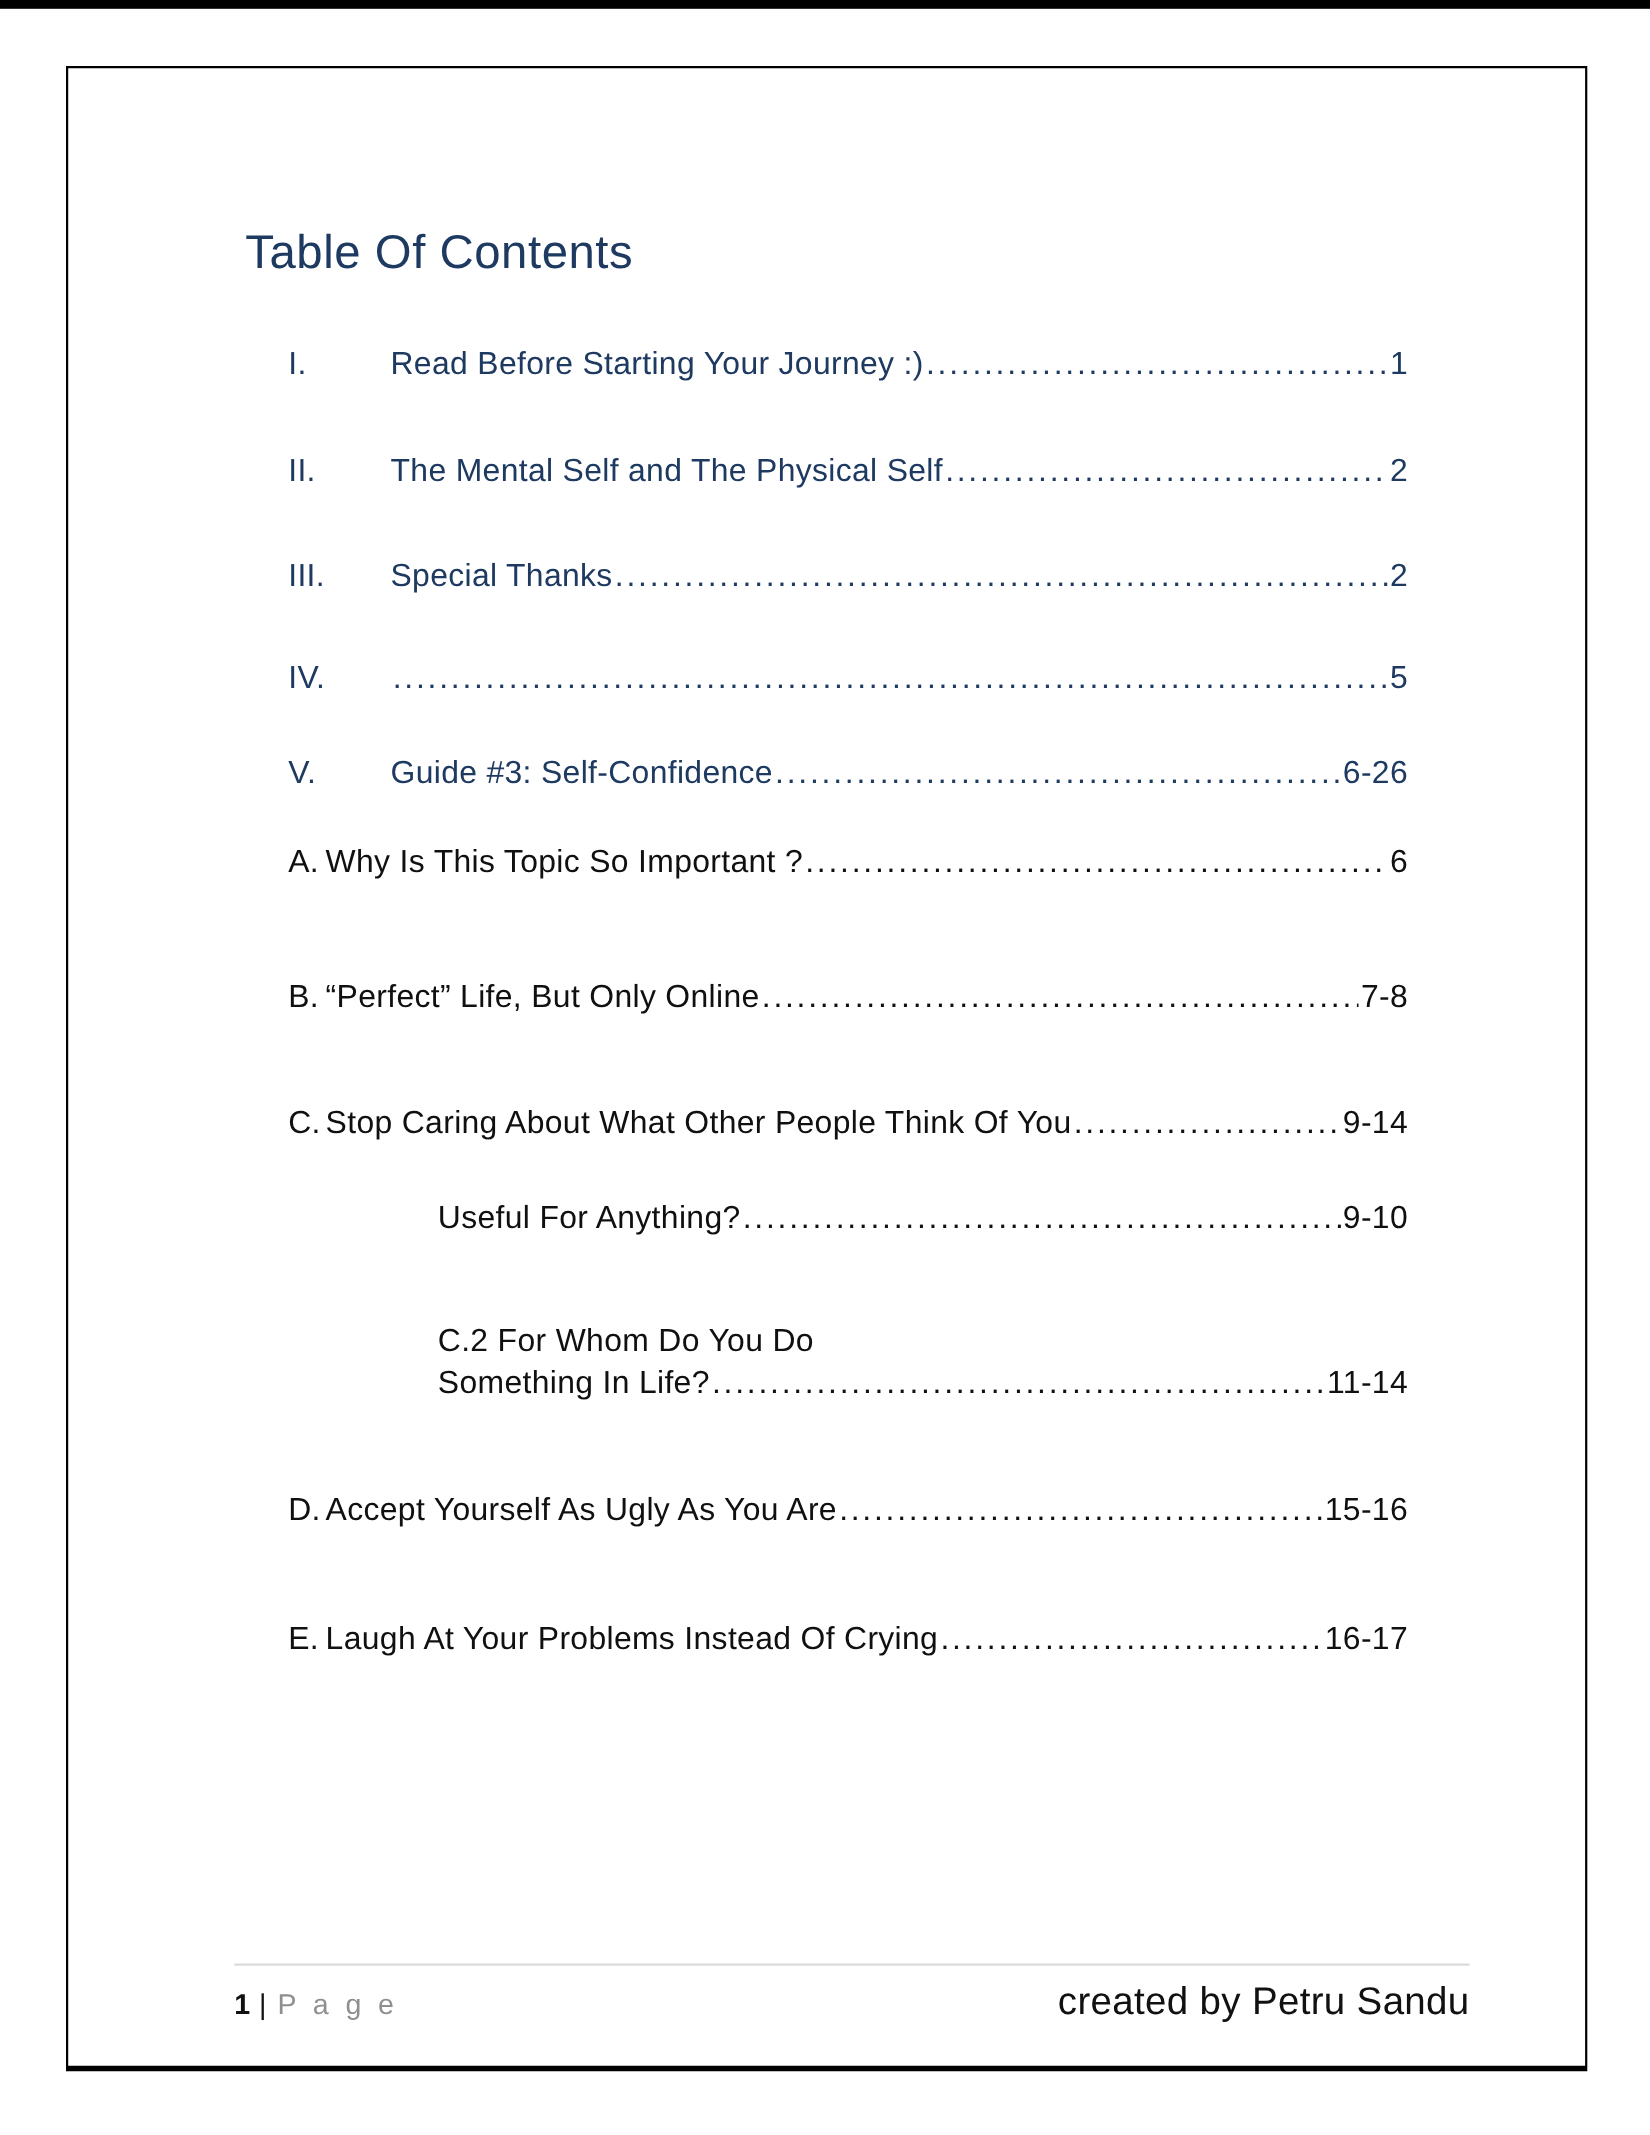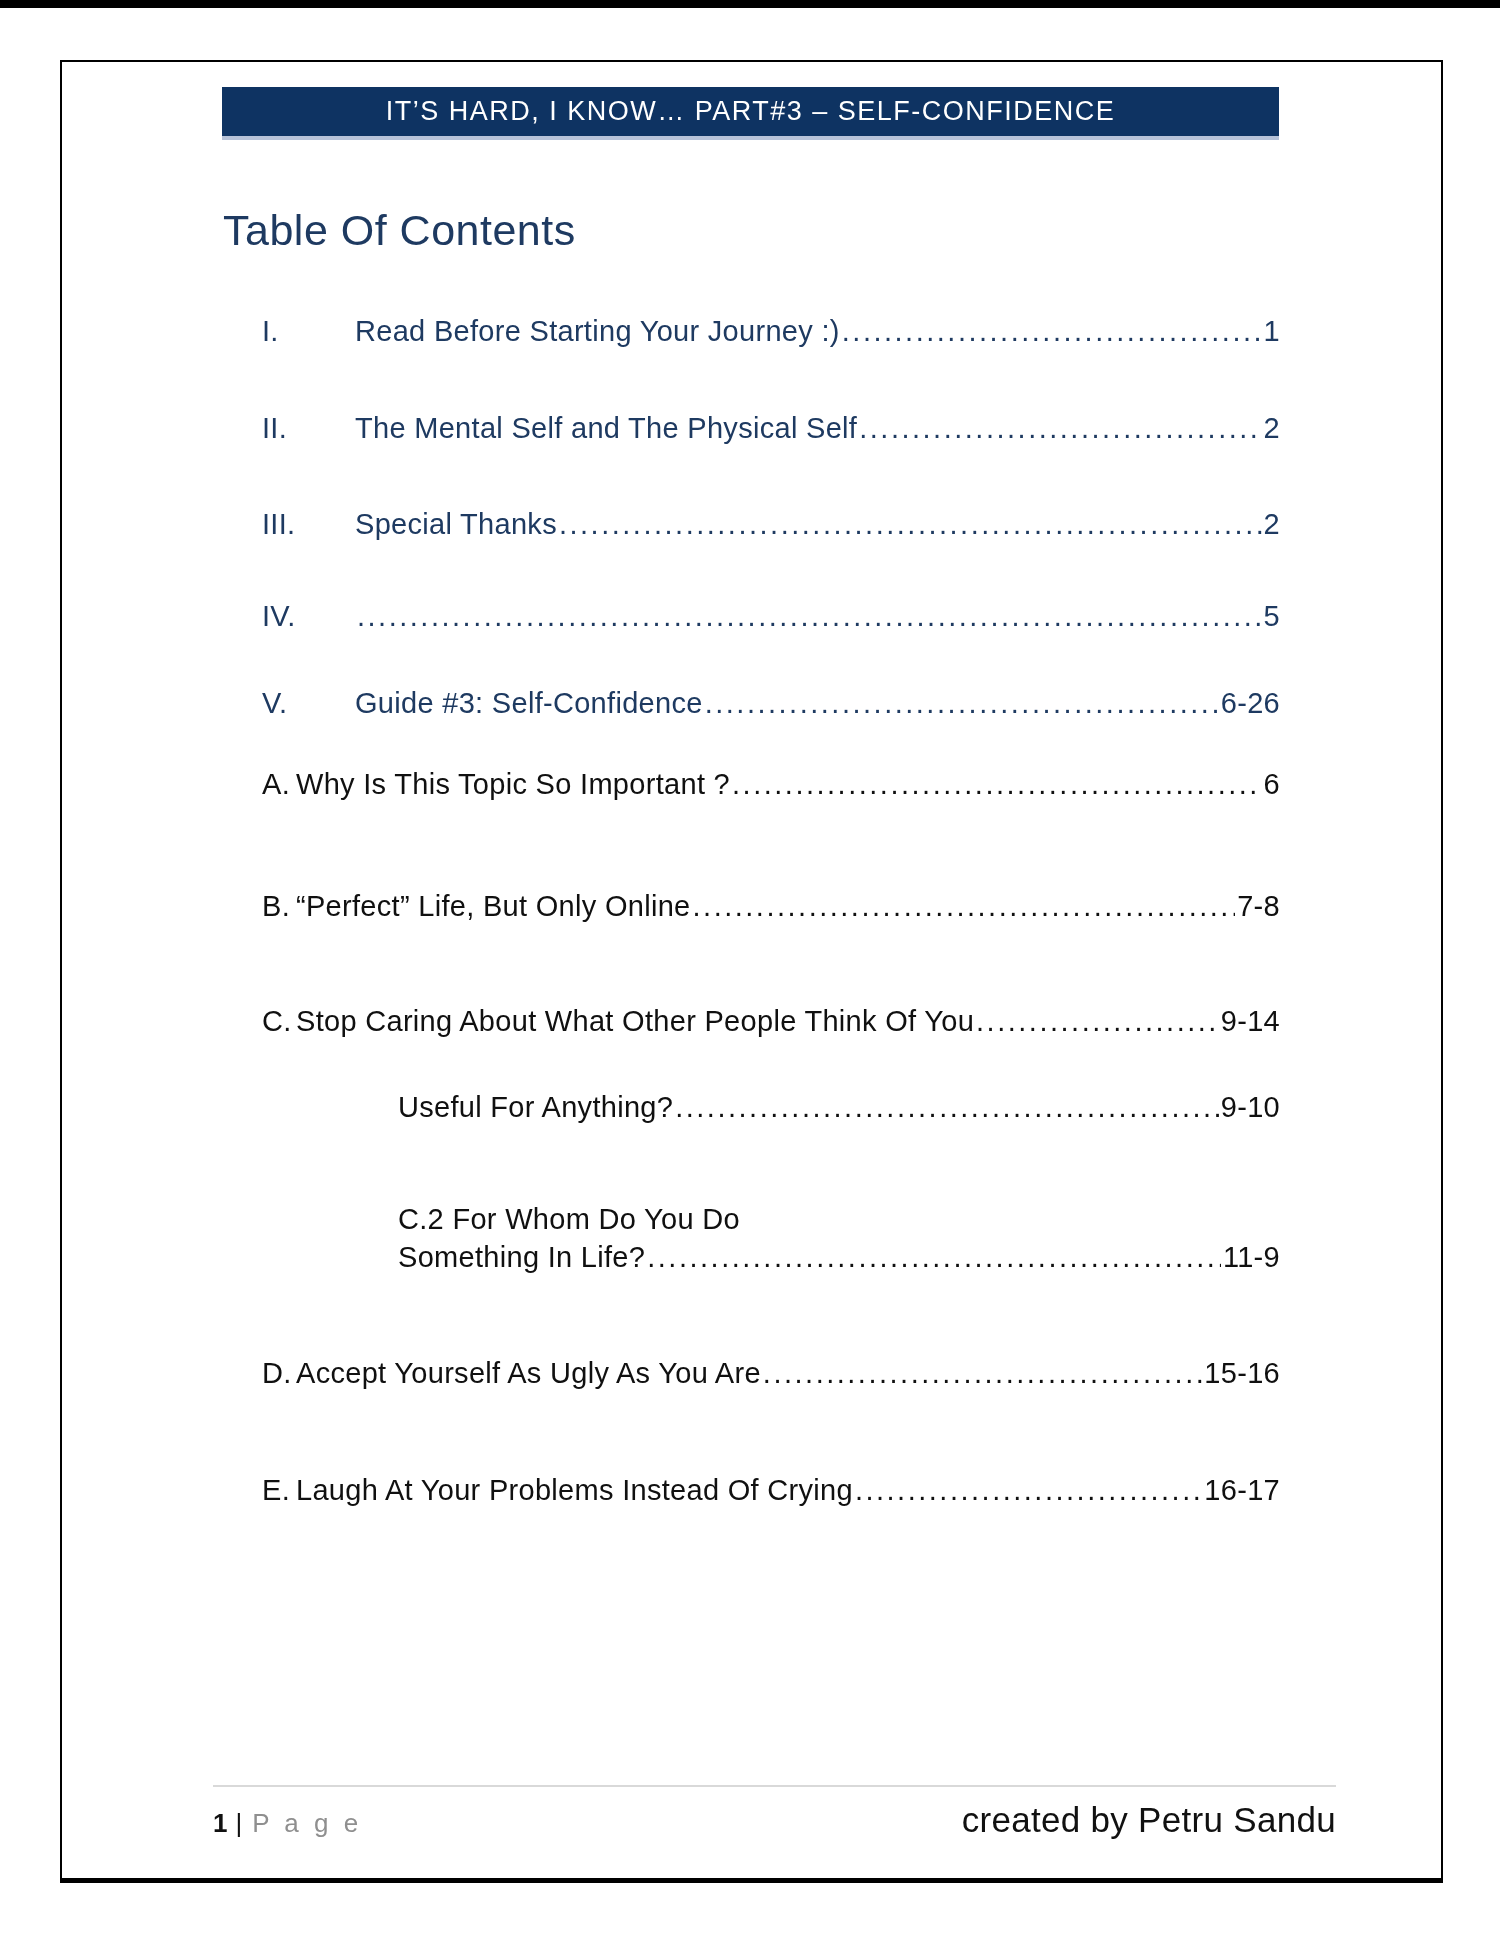--- a/index.html
+++ b/index.html
@@ -56,23 +56,20 @@
   .footer-pageword{color:#8f8f8f;letter-spacing:4px;}
   .footer-credit{font-size:35px;color:#111;letter-spacing:0.3px;}
 </style>
 </head>
 <body>
 
 <div class="top-bar"></div>
 
 <div class="page">
 
-  <div class="banner">
-    <span>IT’S HARD, I KNOW… PART#3 – SELF-CONFIDENCE</span>
-  </div>
 
   <h1 class="doc-title" style="margin:0;font-weight:normal;">Table Of Contents</h1>
 
   <div class="toc">
       <div class="toc-entry roman navy">
         <span class="lbl-roman">I.</span>
         <span class="entry-text">Read Before Starting Your Journey :)</span>
         <span class="leader">....................................................................................................................................................................................</span>
         <span class="pagenum">1</span>
       </div>
@@ -122,21 +119,21 @@
           <span class="entry-text">Useful For Anything?</span>
           <span class="leader">....................................................................................................................................................................................</span>
           <span class="pagenum">9-10</span>
         </div>
       </div>
       <div class="toc-entry sub dark">
         <div class="line1">C.2  For Whom Do You Do</div>
         <div class="line2">
           <span class="entry-text">Something In Life?</span>
           <span class="leader">....................................................................................................................................................................................</span>
-          <span class="pagenum">11-9</span>
+          <span class="pagenum">11-14</span>
         </div>
       </div>
       <div class="toc-entry letter dark">
         <span class="lbl-letter">D.</span>
         <span class="entry-text">Accept Yourself As Ugly As You Are</span>
         <span class="leader">....................................................................................................................................................................................</span>
         <span class="pagenum">15-16</span>
       </div>
       <div class="toc-entry letter dark">
         <span class="lbl-letter">E.</span>

